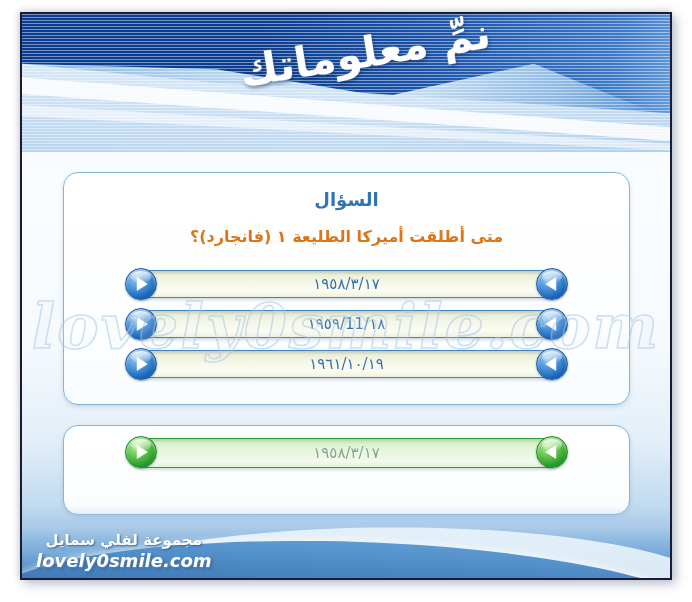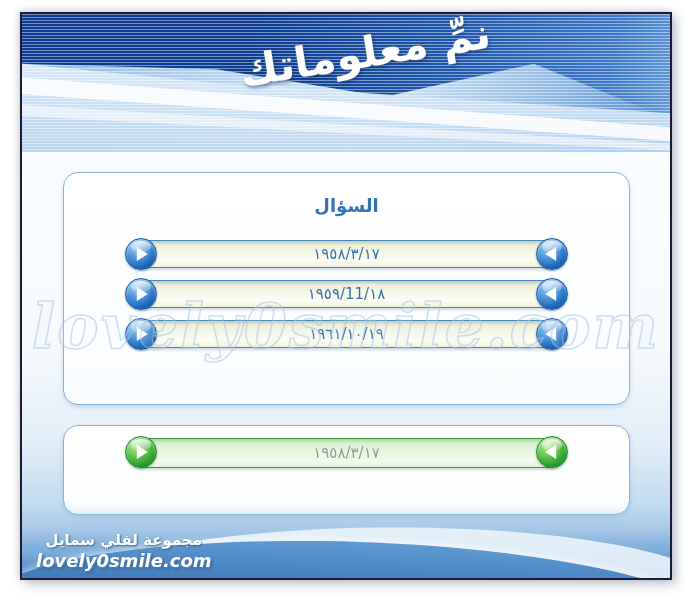--- a/index.html
+++ b/index.html
@@ -34,21 +34,21 @@
              font-family:"DejaVu Serif",serif;font-style:italic;font-size:62px;font-weight:bold;
              color:rgba(235,243,250,.14);-webkit-text-stroke:1.5px rgba(165,198,228,.55);
              letter-spacing:2px;pointer-events:none;white-space:nowrap;}
 
   
   .panel{position:absolute;left:41px;width:565px;border:1px solid #85b3d9;border-radius:15px;
          background:linear-gradient(180deg,#ffffff 0%,#fdfeff 70%,#f8fcfe 100%);
          box-shadow:0 2px 4px rgba(90,130,170,.25);}
   .panel.question{top:158px;height:231px;}
   .panel.answer{top:411px;height:88px;}
-  .panel-title{margin-top:22px;text-align:center;font-size:18px;font-weight:bold;color:#3273b8;}
+  .panel-title{margin-top:16px;text-align:center;font-size:18px;font-weight:bold;color:#3273b8;}
   .question-text{margin-top:17px;text-align:center;font-size:16px;font-weight:bold;color:#dd7519;}
 
   
   .bar-wrap{position:relative;width:437px;height:28px;margin:0 auto;}
   .bar-wrap.opt1{margin-top:24px;}
   .bar-wrap.opt2,.bar-wrap.opt3{margin-top:12px;}
   .bar{position:absolute;inset:0;border:1px solid #3f86c0;border-radius:14px;
        background:linear-gradient(180deg,#e6ead1 0%,#f3f5e4 35%,#fcfdf3 75%,#f0f2dd 100%);
        box-shadow:inset 0 2px 3px rgba(110,130,90,.28),0 2px 3px rgba(70,110,160,.25);}
   .bar-text{position:absolute;inset:0;display:flex;align-items:center;justify-content:center;
@@ -103,20 +103,21 @@
       <div class="hdr-dark"></div>
       <div class="hdr-light"></div>
       <div class="hdr-streak"></div>
       <div class="hdr-streak2"></div>
       <div class="scanlines"></div>
       <div class="calligraphy" dir="rtl">نمِّ معلوماتك</div>
     </div>
 
     <div class="panel question" dir="rtl">
       <div class="panel-title">السؤال</div>
+      <div class="question-text">متى أطلقت أميركا الطليعة ١ (فانجارد)؟</div>
 
       <div class="bar-wrap opt1">
         <div class="bar"></div>
         <div class="bar-text" dir="ltr">١٩٥٨/٣/١٧</div>
         <div class="circle-btn left">
           <span class="tri right"></span>
         </div>
         <div class="circle-btn right">
           <span class="tri left"></span>
         </div>

